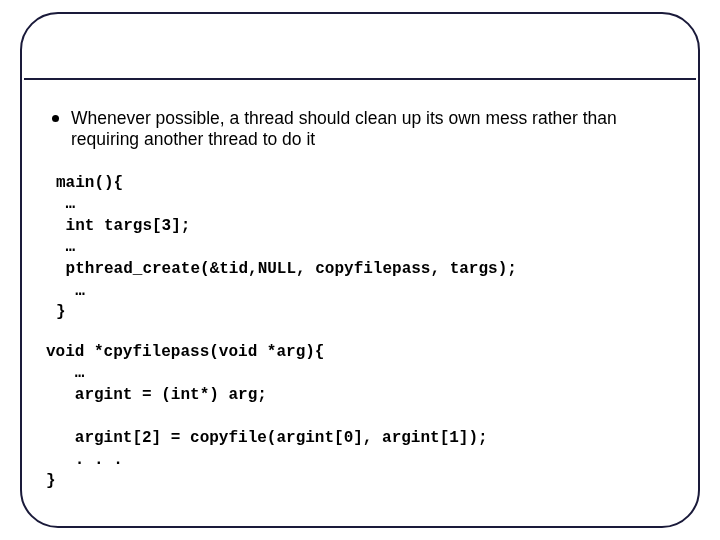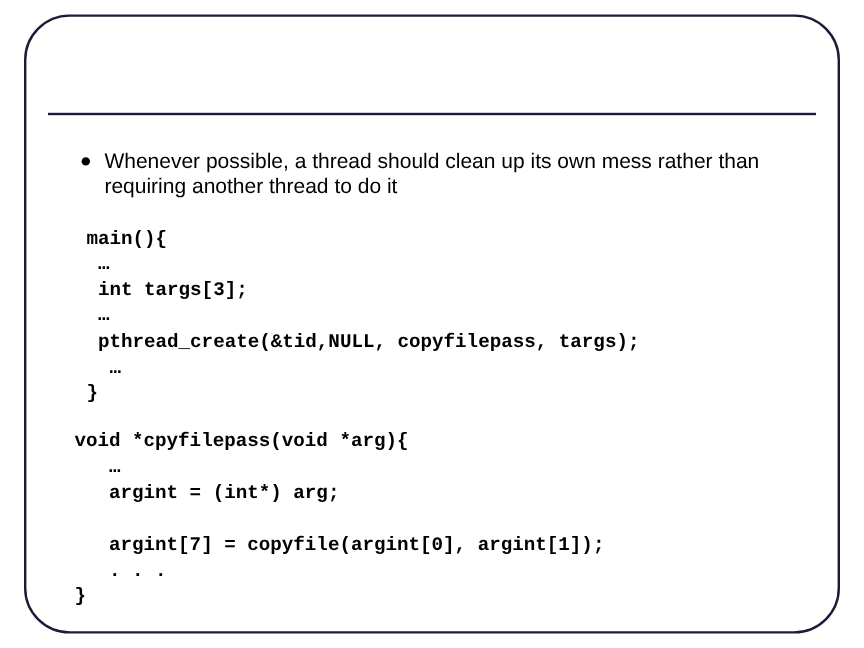--- a/index.html
+++ b/index.html
@@ -13,21 +13,21 @@
     position: relative;
   }
   .slide {
     position: absolute;
     top: 12px;
     left: 20px;
     right: 20px;
     bottom: 12px;
     border: 2px solid #1a1a3a;
     border-radius: 38px;
-    padding: 16px;
+    padding: 0;
     overflow: hidden;
     background: #fff;
   }
   .header-gap {
     height: 64px;
   }
   .hr {
     border: none;
     border-top: 2px solid #1a1a3a;
     margin: 0 2px;
@@ -87,18 +87,18 @@
  int targs[3];
  …
  pthread_create(&amp;tid,NULL, copyfilepass, targs);
   …
 }</div>
 
     <div class="code block2">void *cpyfilepass(void *arg){
    …
    argint = (int*) arg;
 
-   argint[7] = copyfile(argint[0], argint[1]);
+   argint[2] = copyfile(argint[0], argint[1]);
    . . .
 }</div>
 
   </div>
 </div>
 
 </body></html>

